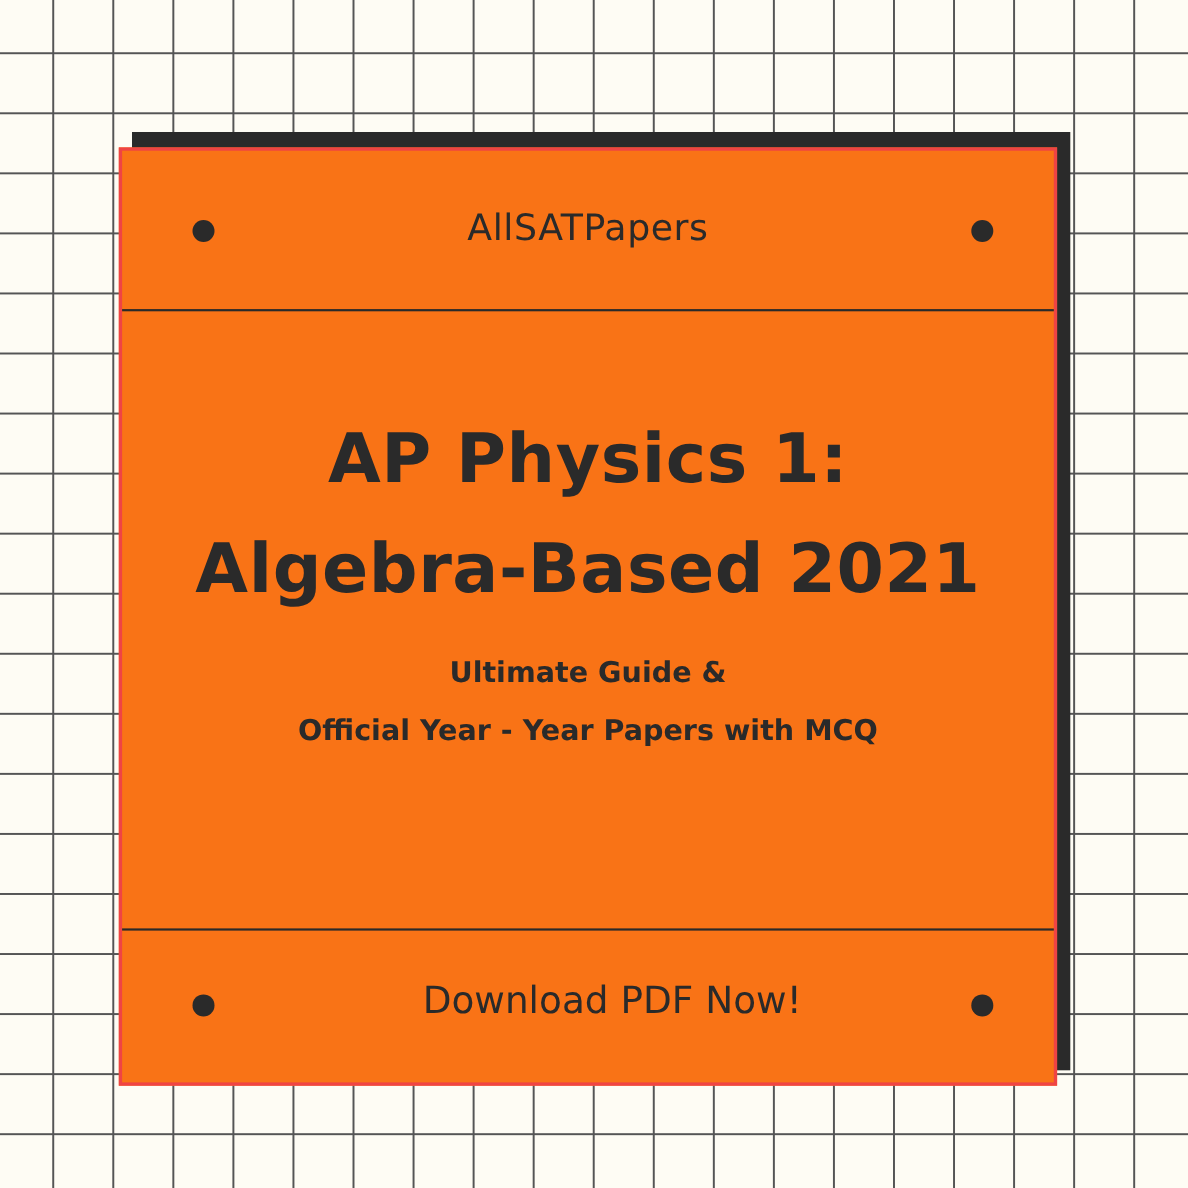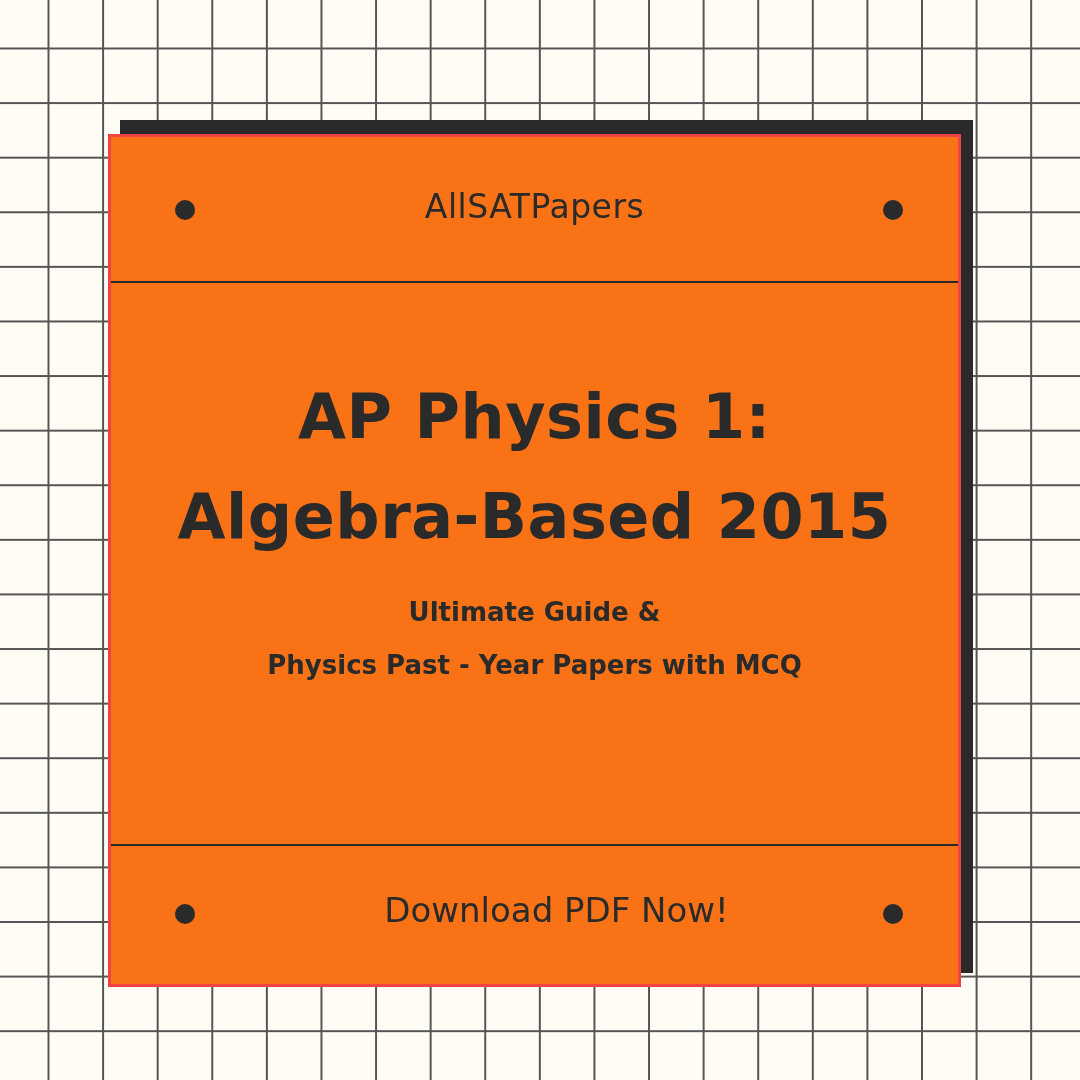--- a/index.html
+++ b/index.html
@@ -60,25 +60,25 @@
 <div class="card">
   <div class="header">
     <span class="dot" style="left:64px;top:63px;"></span>
     <div class="brand">AllSATPapers</div>
     <span class="dot" style="left:772px;top:63px;"></span>
   </div>
 
   <div class="main">
     <div class="title">
       <div>AP Physics 1:</div>
-      <div>Algebra-Based 2015</div>
+      <div>Algebra-Based 2021</div>
     </div>
     <div class="subtitle">
       <div>Ultimate Guide &amp;</div>
-      <div>Physics Past - Year Papers with MCQ</div>
+      <div>Official Year - Year Papers with MCQ</div>
     </div>
   </div>
 
   <div class="footer">
     <span class="dot" style="left:64px;top:58px;"></span>
     <div class="cta">Download PDF Now!</div>
     <span class="dot" style="left:772px;top:58px;"></span>
   </div>
 </div>
 

